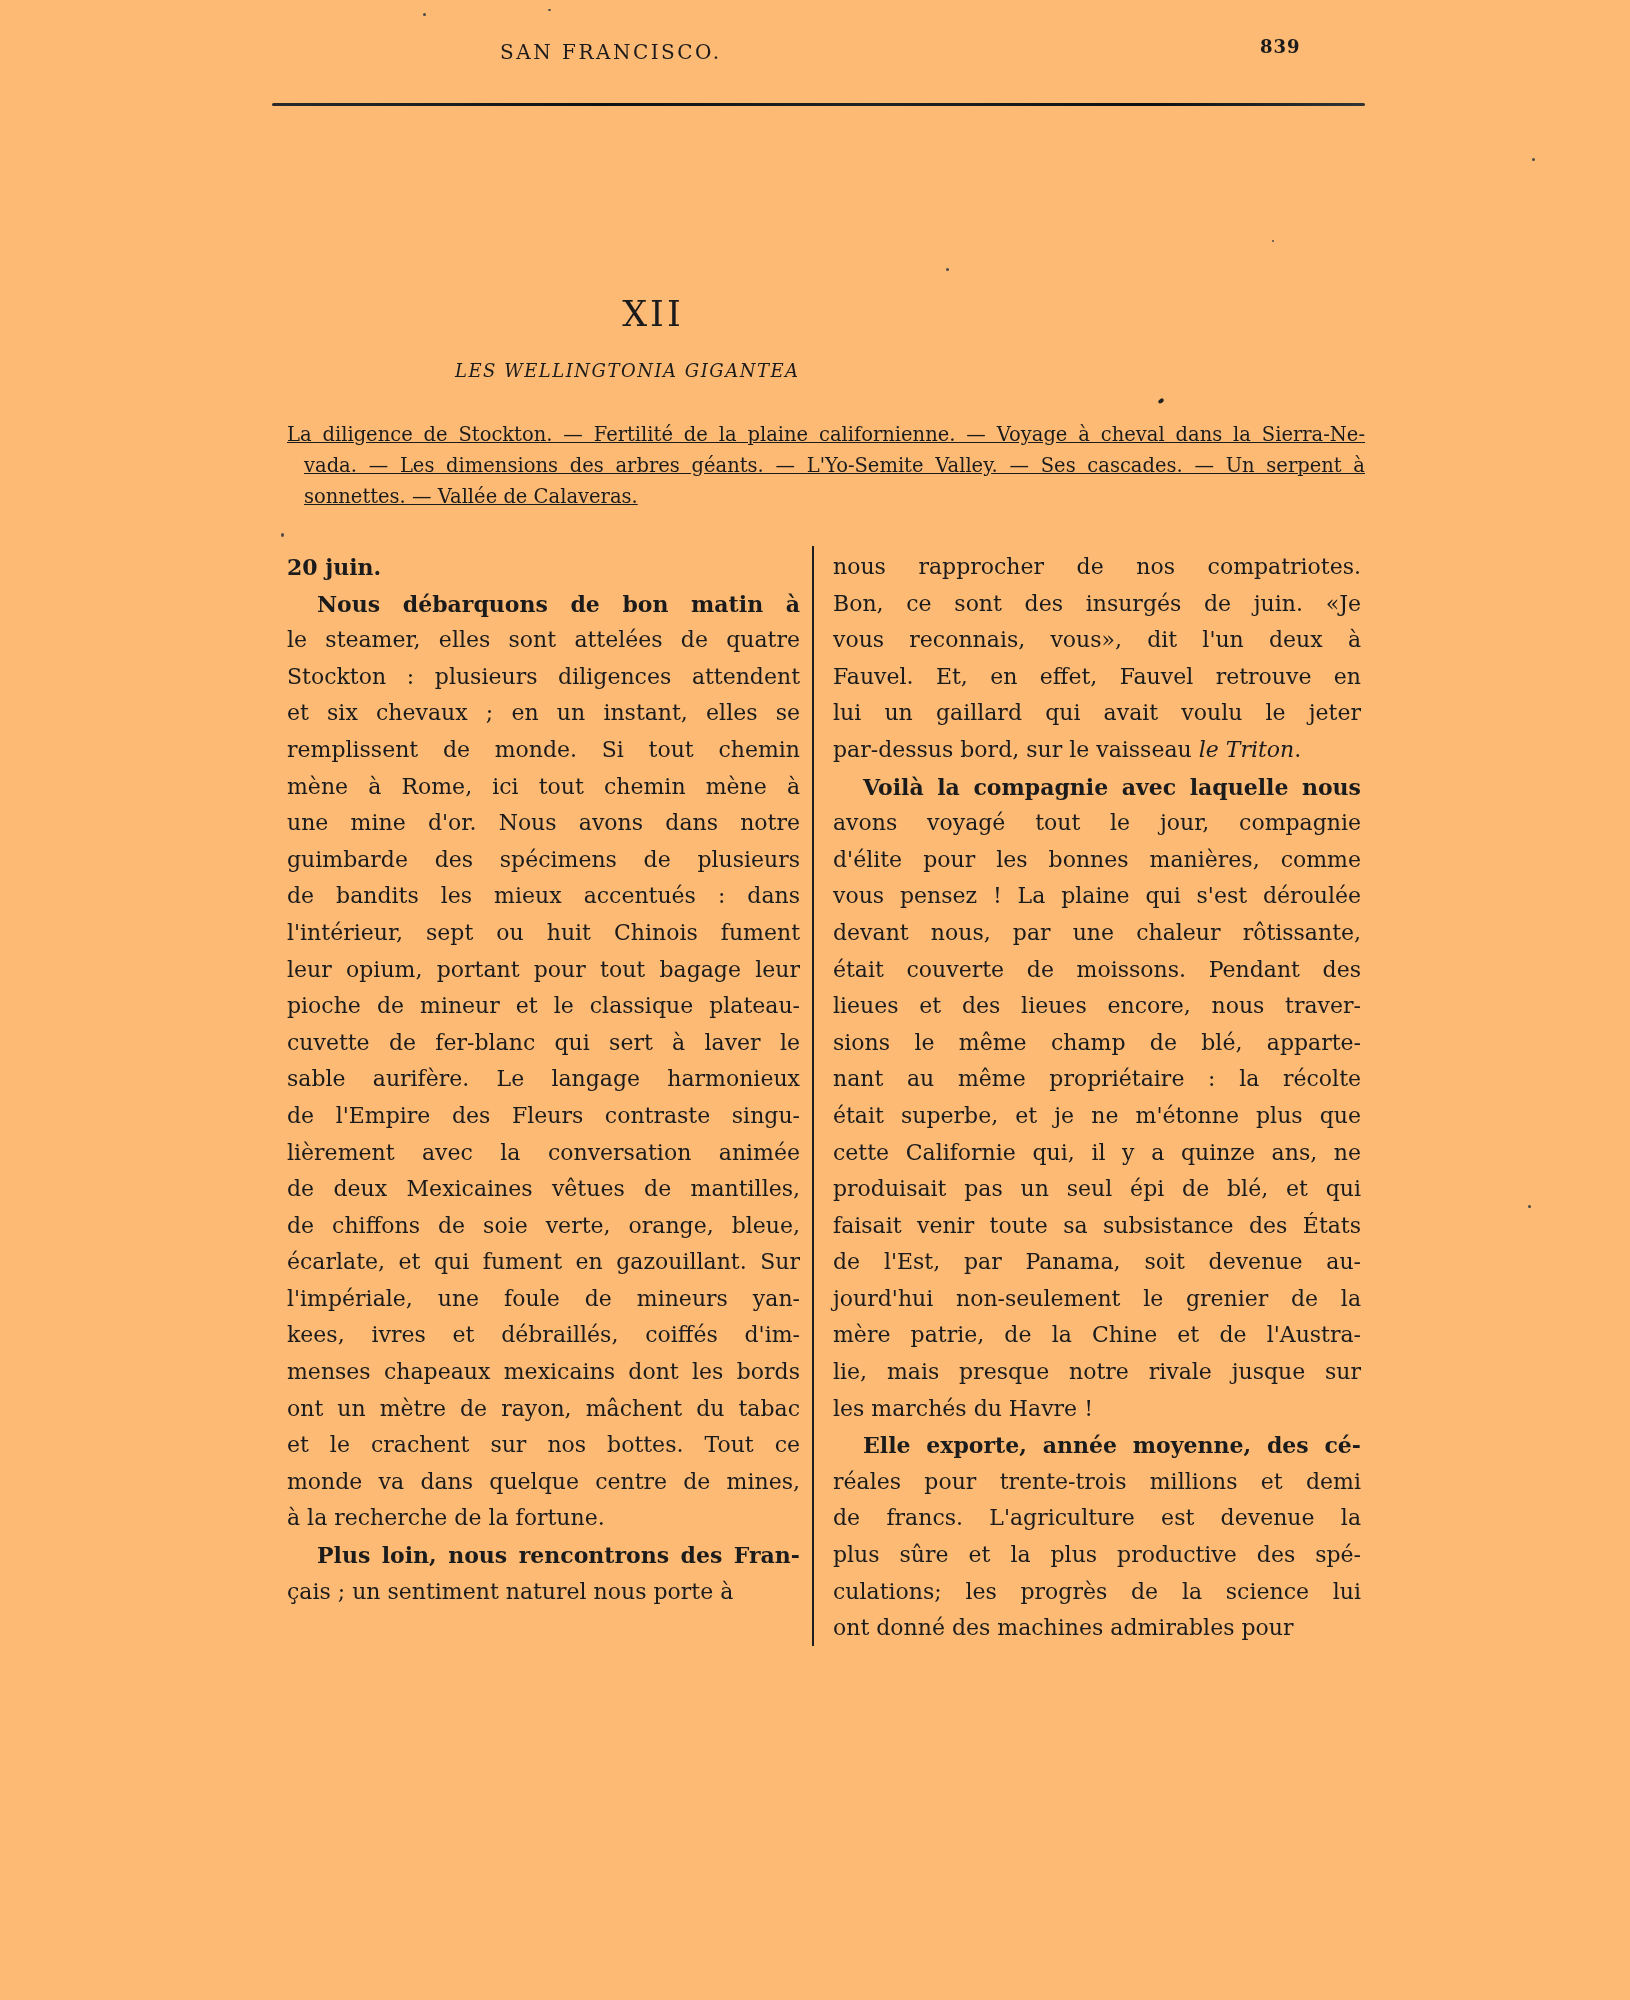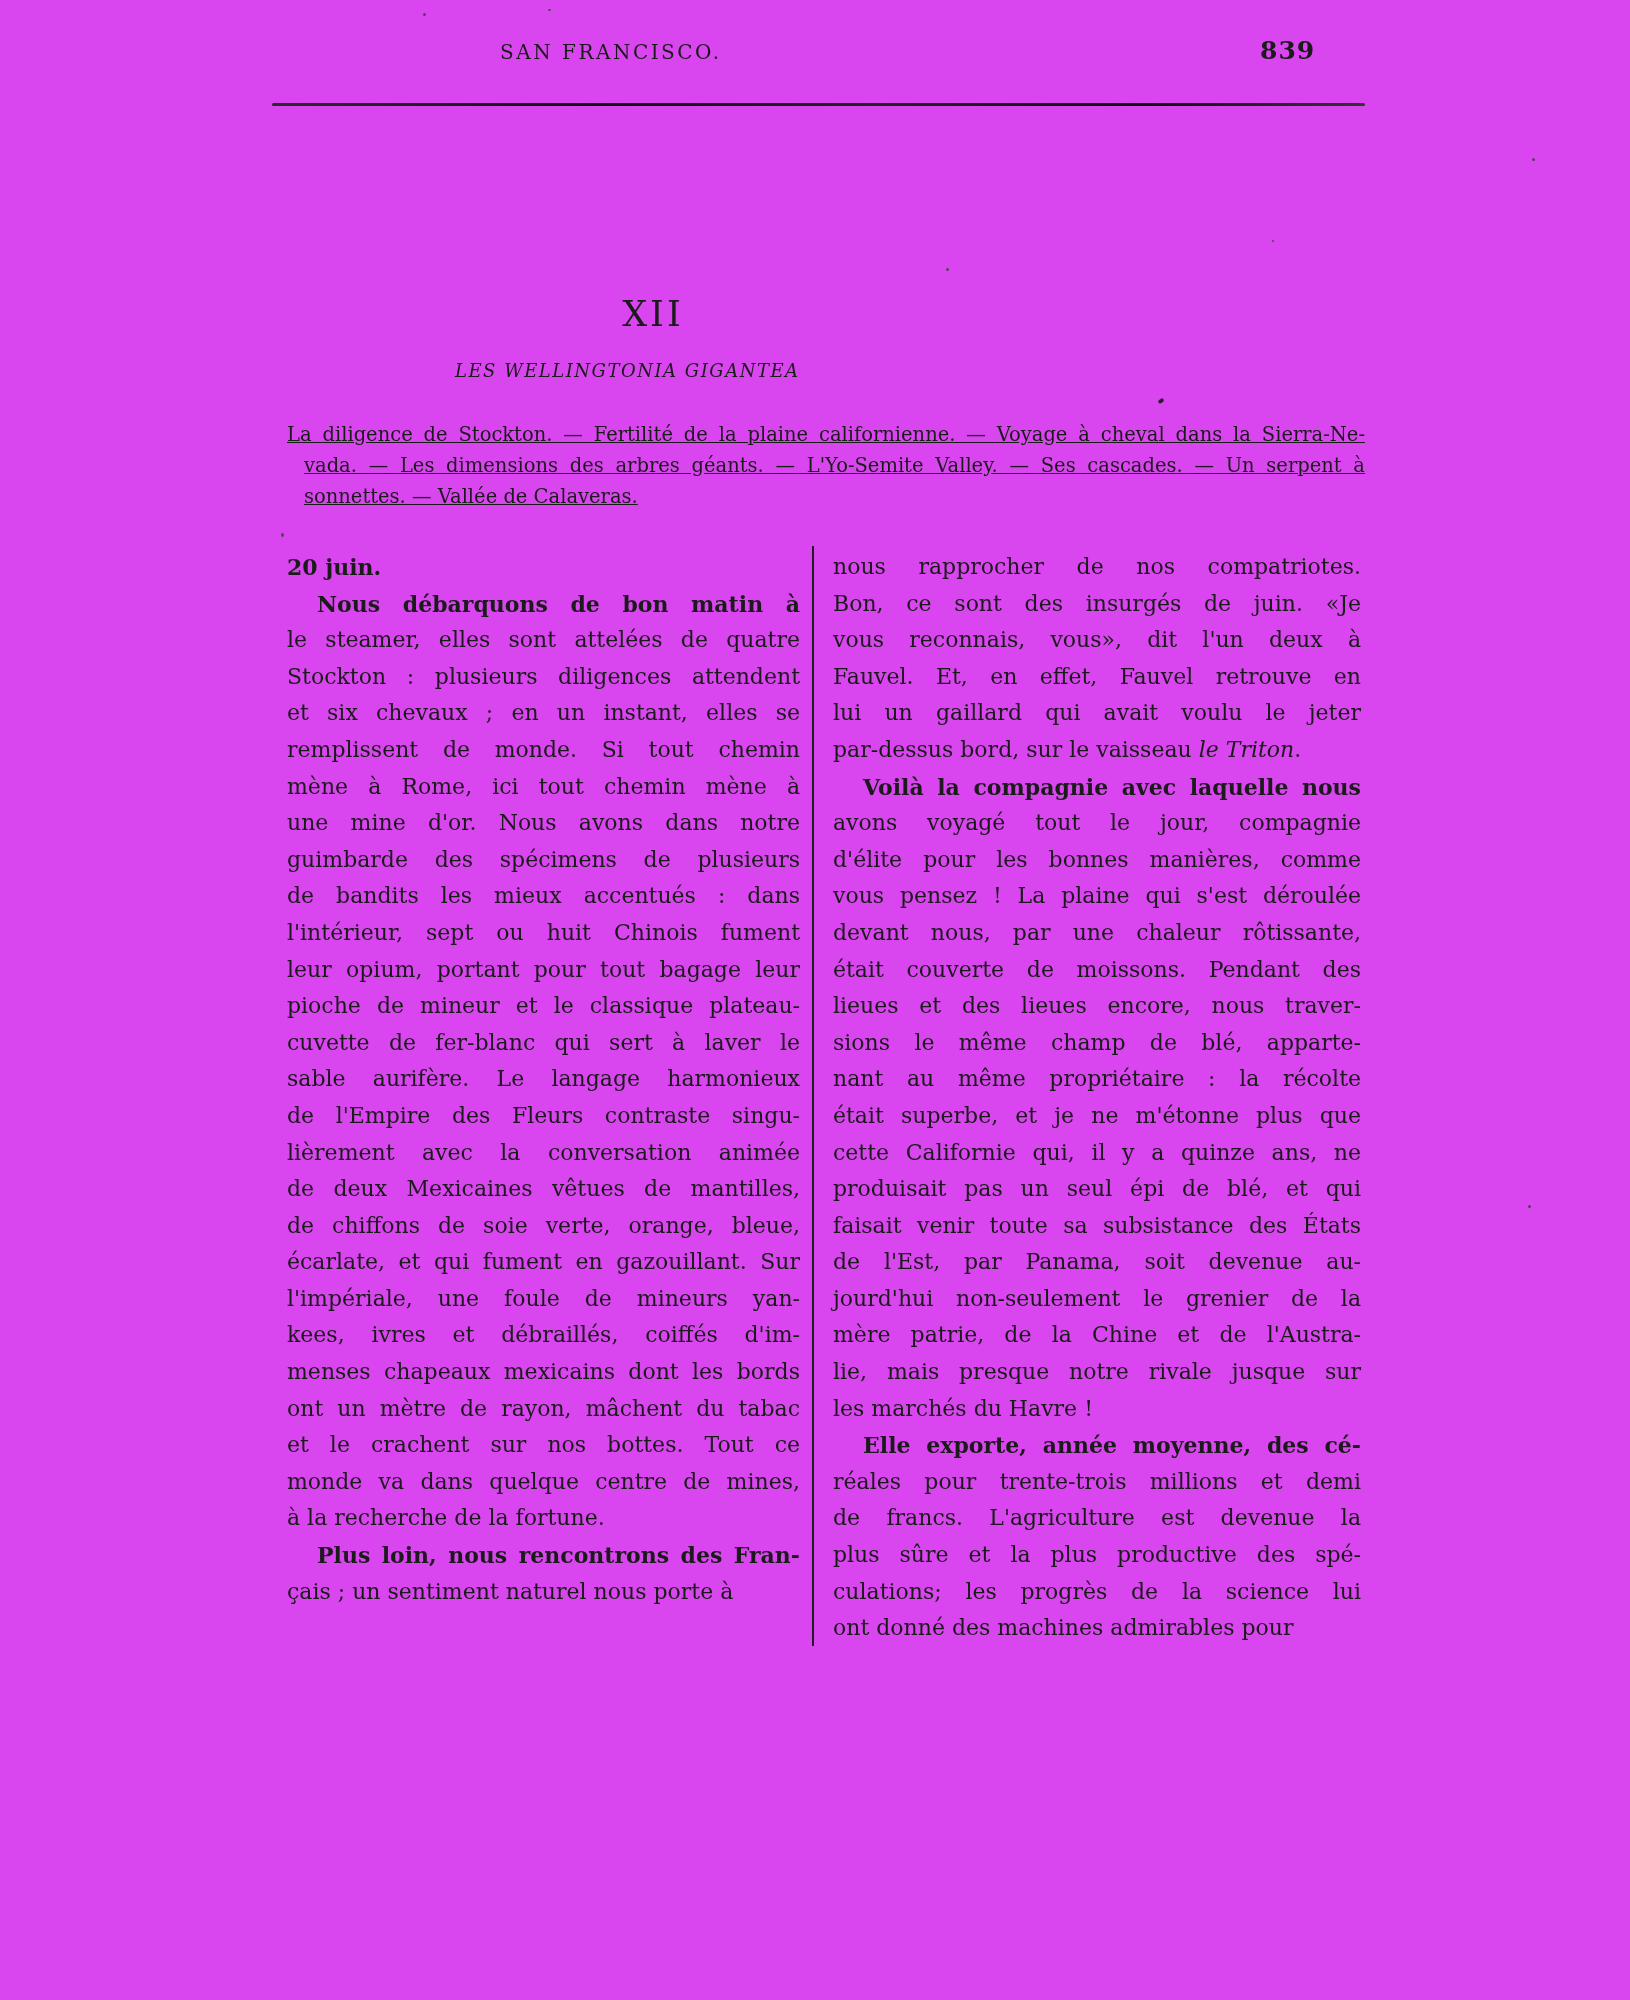--- a/index.html
+++ b/index.html
@@ -5,39 +5,39 @@
 <style>
   html { background: #ffffff; }
   body {
     margin: 0;
     font-family: "DejaVu Serif", "Liberation Serif", serif;
   }
   .page {
     position: relative;
     width: 1630px;
     height: 2000px;
-    background: #d946ef;
+    background: #fdba74;
     color: #1b1b1b;
     overflow: hidden;
   }
 
   
   .running-head {
     position: absolute;
     top: 40px; left: 500px; width: 195px;
     text-align: center;
     font-size: 20px;
     letter-spacing: 2.5px;
     font-weight: 500;
     white-space: nowrap;
   }
   .page-number {
     position: absolute;
     top: 36px; left: 1260px;
-    font-size: 25px;
+    font-size: 18px;
     font-weight: bold;
     letter-spacing: 1px;
   }
   .head-rule {
     position: absolute;
     top: 103px; left: 272px;
     width: 1093px; height: 3px;
     background: linear-gradient(90deg, #2a2a2a 0%, #111 30%, #222 55%, #101010 80%, #333 100%);
     border-radius: 2px;
   }

